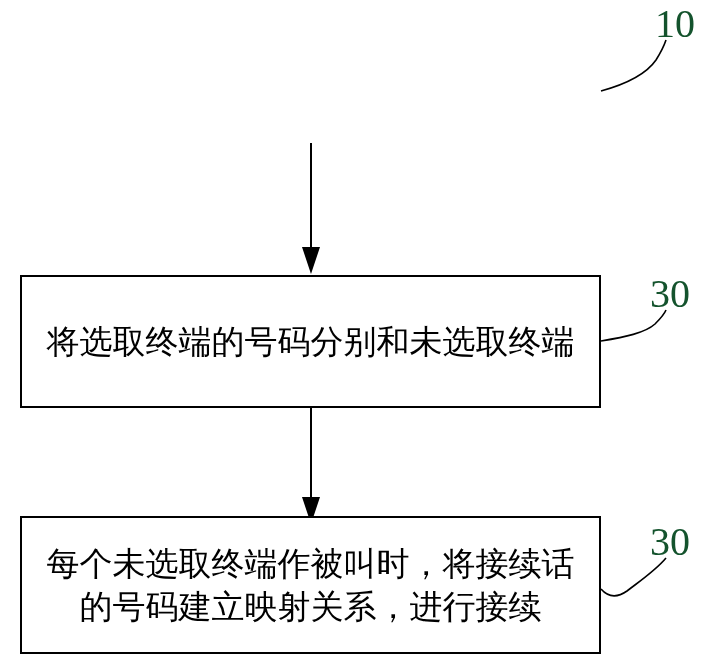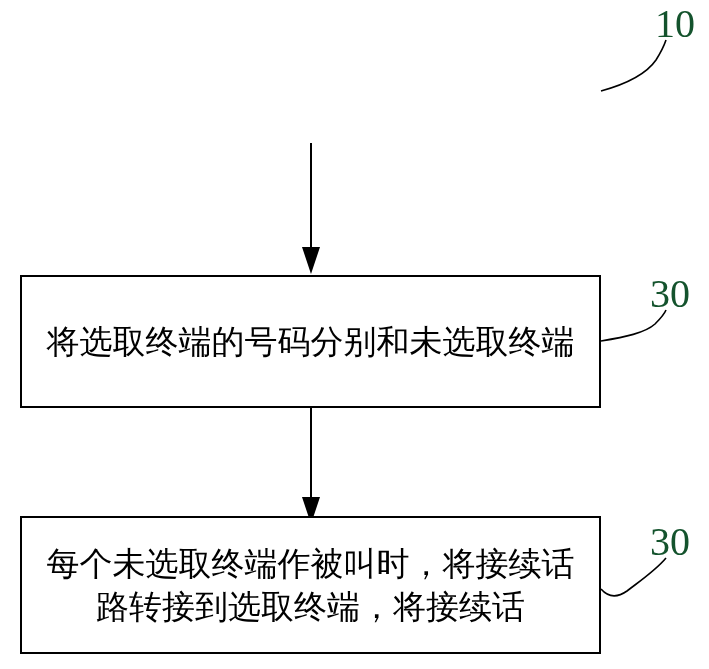--- a/index.html
+++ b/index.html
@@ -82,21 +82,21 @@
 
   <div class="step-box box2">
     <div class="step-text">
       <span class="tline">将选取终端的号码分别和未选取终端</span>
     </div>
   </div>
 
   <div class="step-box box3">
     <div class="step-text">
       <span class="tline">每个未选取终端作被叫时，将接续话</span>
-      <span class="tline">路转接到选取终端，将接续话</span>
+      <span class="tline">的号码建立映射关系，进行接续</span>
     </div>
   </div>
 
   <div class="ref-num ref1">10</div>
   <div class="ref-num ref2">30</div>
   <div class="ref-num ref3">30</div>
 
 </div>
 
 </body></html>

